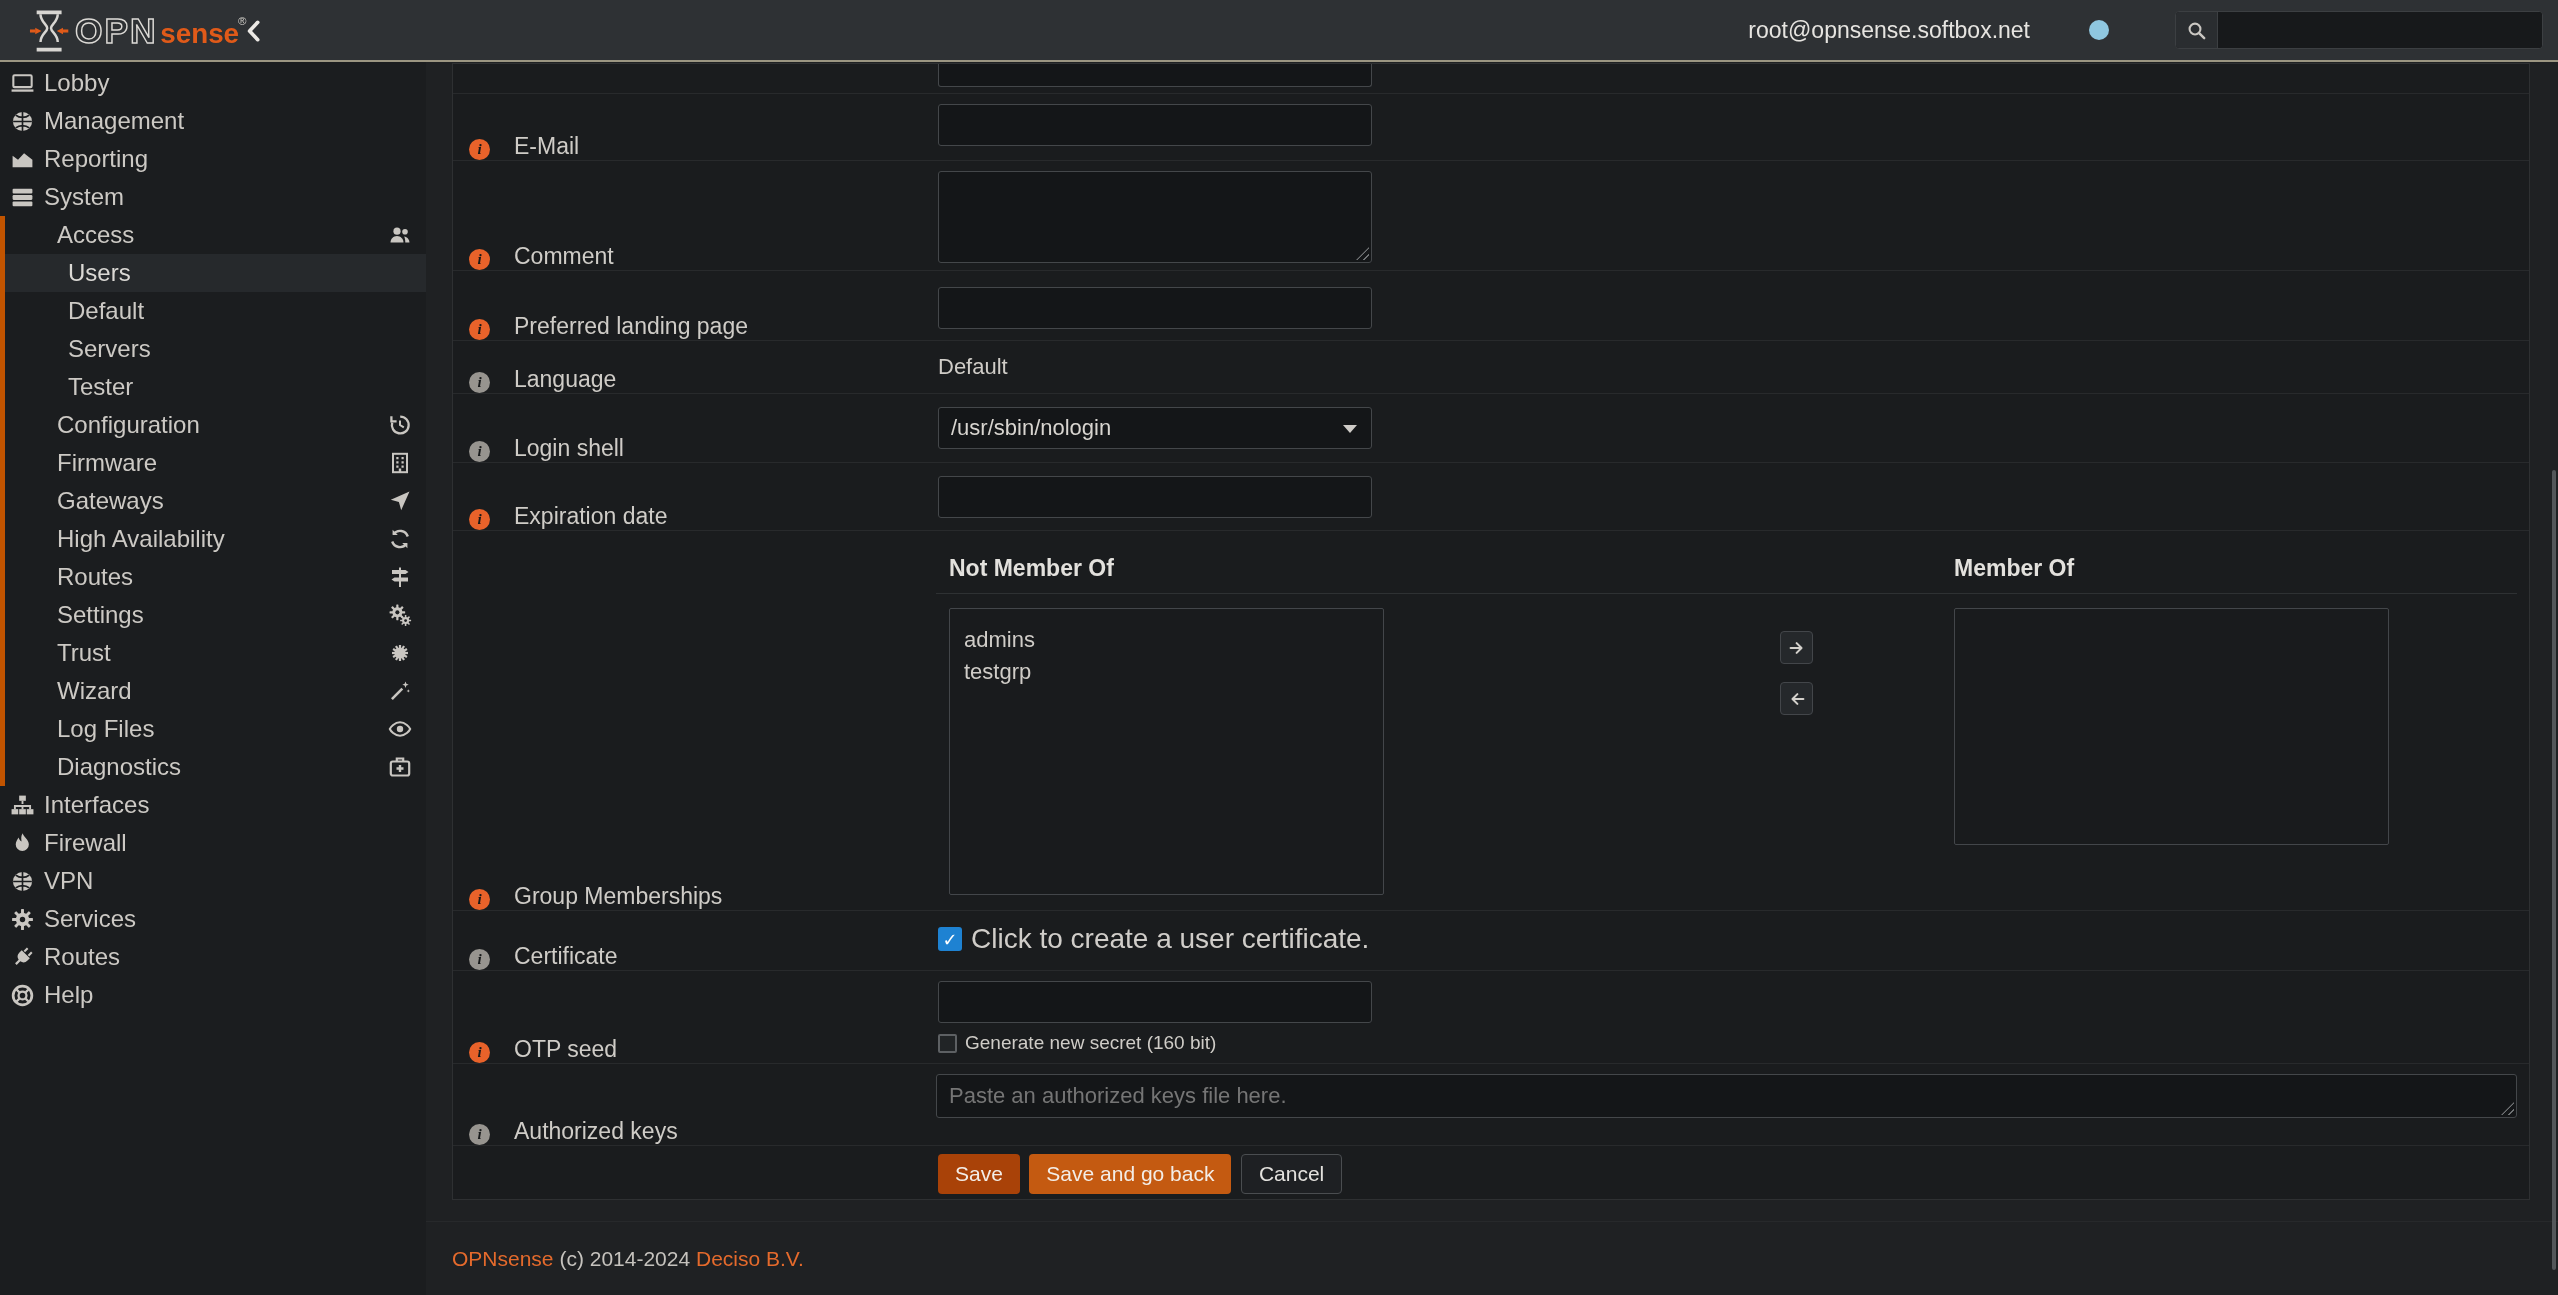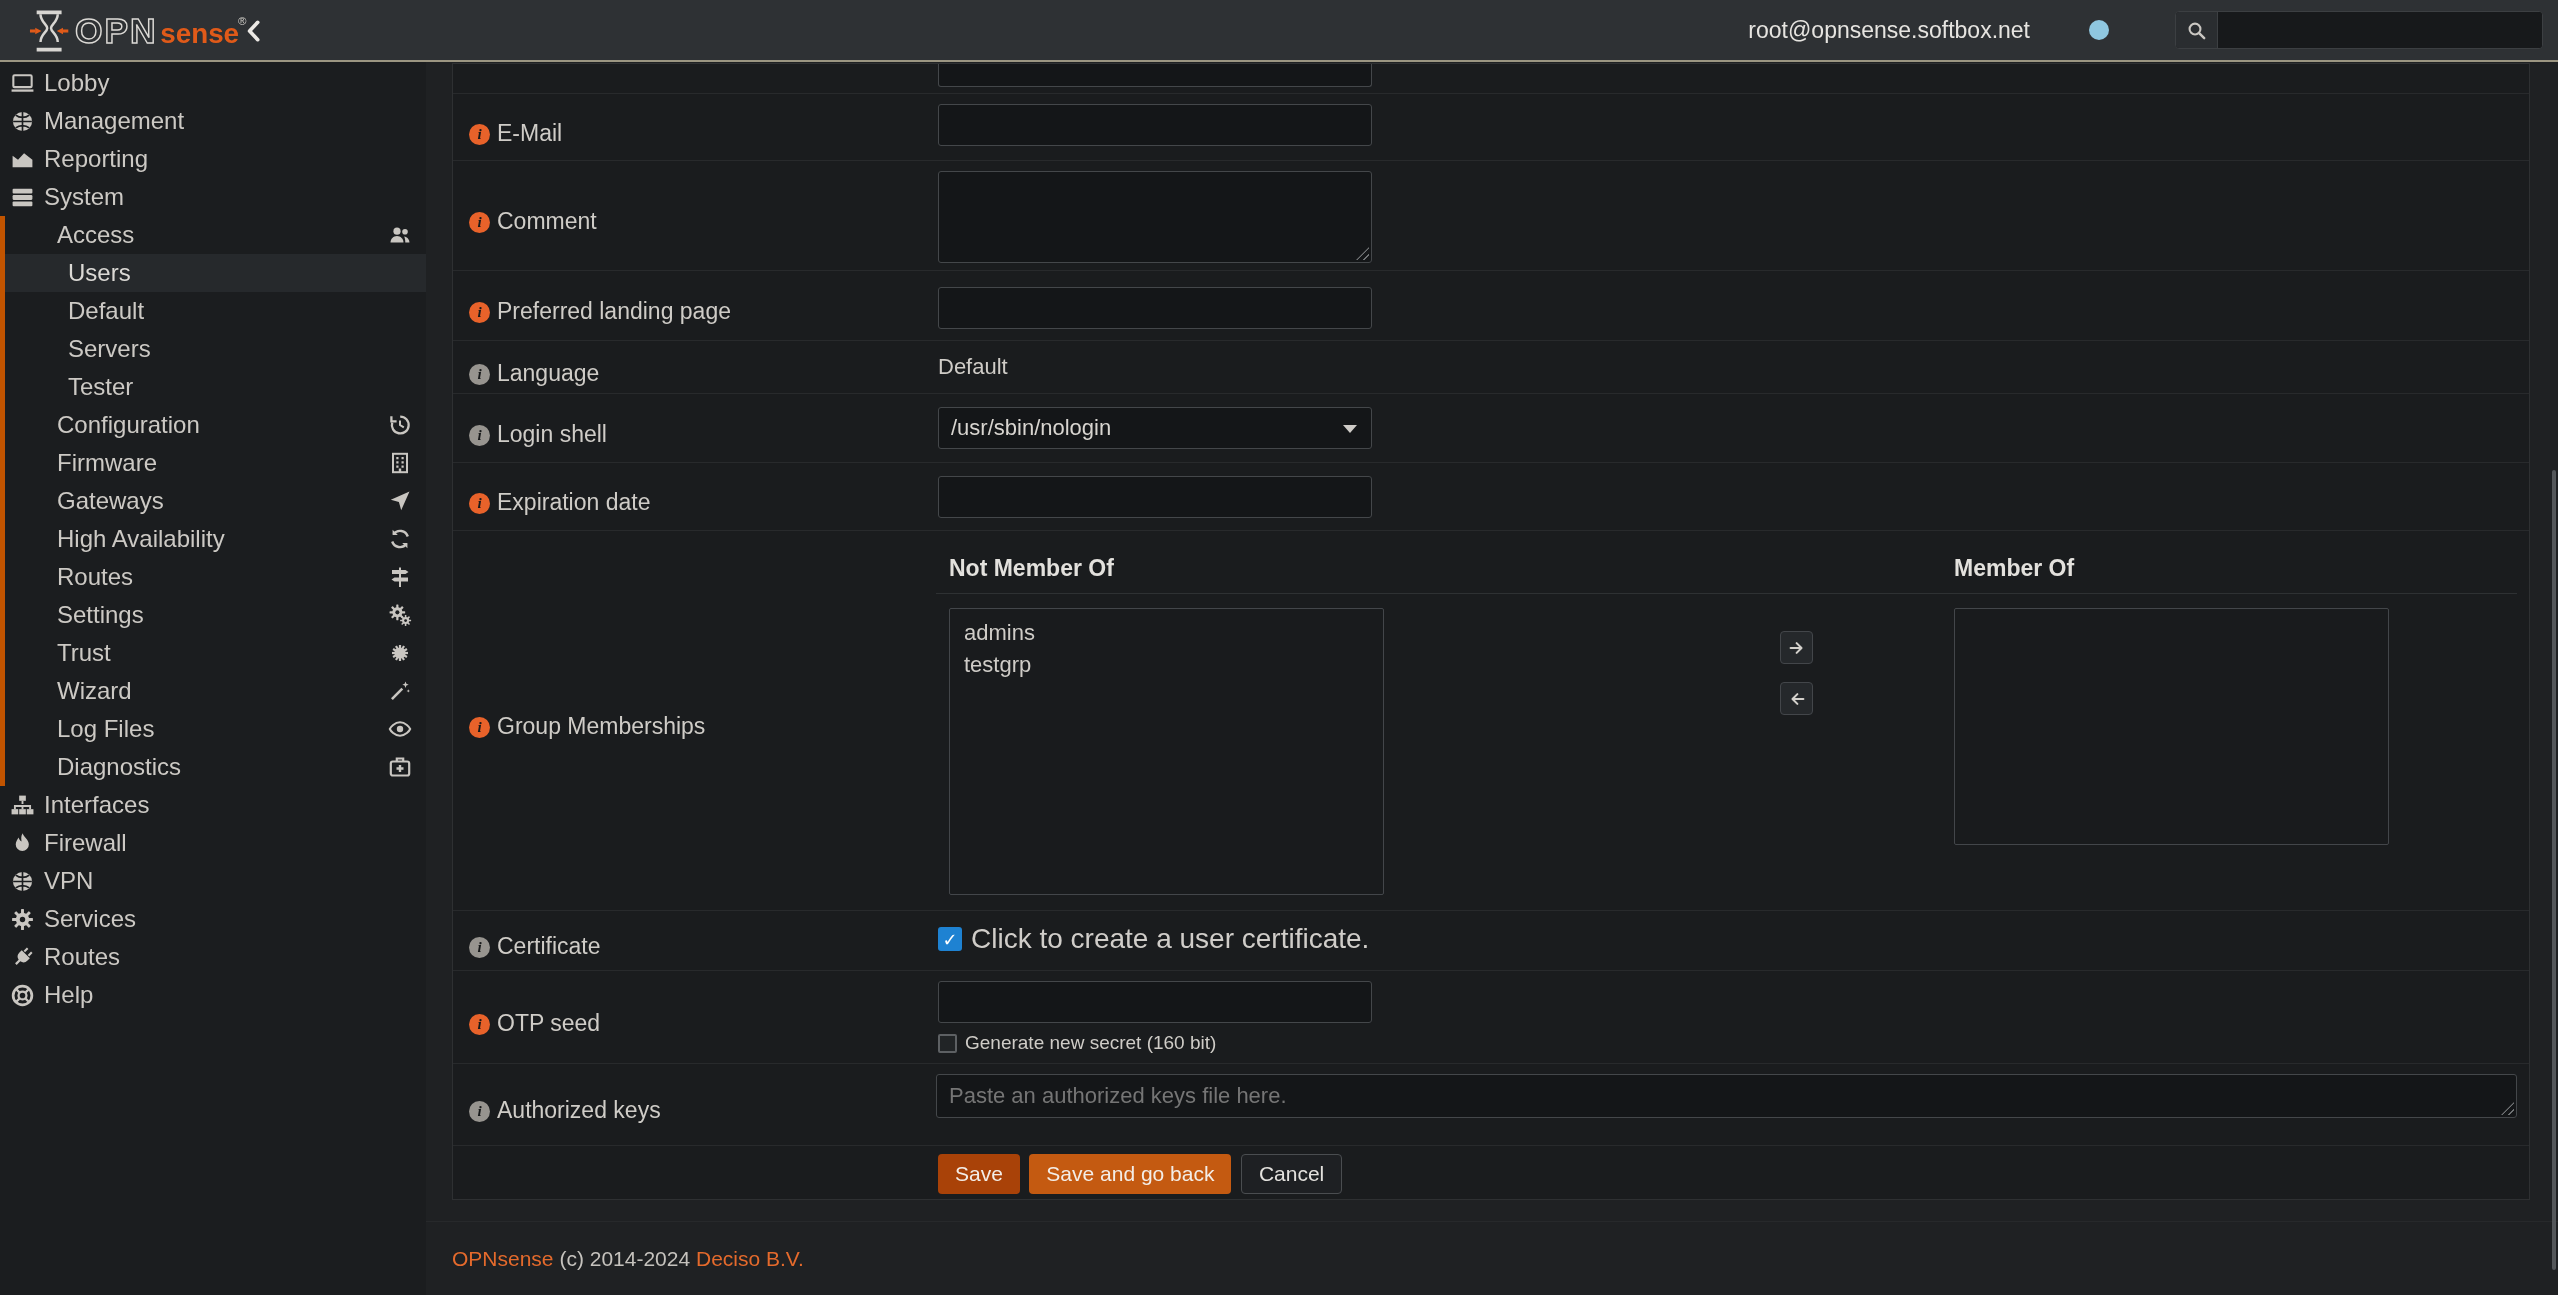--- a/index.html
+++ b/index.html
@@ -38,21 +38,21 @@
   .s-item .right-ic { position:absolute; right:14px; width:24px; height:24px; color:#c9c6c1; }
   .s-item.selected { background:#26292c; color:#dbd9d5; }
   
   .content { position:absolute; left:426px; top:62px; right:0; bottom:0; background:#1f2123; }
   .panel {
     position:absolute; left:26px; top:1px; width:2078px; height:1137px;
     background:#1a1c1e; border:1px solid #2e3032;
   }
   .frow { display:flex; border-bottom:1px solid #282a2c; position:relative; }
   .frow:last-child { border-bottom:none; }
-  .fl { width:483px; padding:12px 0 0 16px; display:flex; gap:7px; align-items:center; }
+  .fl { width:483px; padding:12px 0 0 16px; display:flex; gap:24px; align-items:flex-end; }
   .flabel { font-size:23px; color:#cfccc7; padding-top:0px; }
   .fc { flex:1; position:relative; padding:10px 12px 0 2px; }
   .nfo {
     width:21px; height:21px; border-radius:50%; flex:0 0 auto; margin-top:2px;
     display:inline-flex; align-items:center; justify-content:center; cursor:pointer;
   }
   .nfo::after { content:"i"; font:italic bold 15px "Liberation Serif",serif; color:#17191a; }
   .nfo.o { background:#e8622a; }
   .nfo.g { background:#97948f; }
   .inp, .ta, .sel {
@@ -67,21 +67,21 @@
   .grip { position:absolute; right:3px; bottom:3px; width:13px; height:13px; pointer-events:none;
           background:repeating-linear-gradient(135deg,#6f7274 0 1.5px,transparent 1.5px 4.5px);
           clip-path:polygon(100% 0,100% 100%,0 100%); }
   .sel { width:434px; height:42px; display:flex; align-items:center; cursor:pointer; position:relative; }
   .caret { position:absolute; right:14px; top:17px; width:0; height:0;
            border-left:7px solid transparent; border-right:7px solid transparent; border-top:8px solid #cfccc7; }
   .static-val { font-size:22px; color:#cfccc7; padding-top:3px; }
   
   .gm-header { position:absolute; font-size:23px; font-weight:bold; color:#e3e1dd; top:24px; }
   .gm-hr { position:absolute; top:62px; left:0; width:calc(100% - 12px); height:1px; background:#2e3133; }
-  .listbox { position:absolute; top:77px; width:435px; border:1px solid #43464a; border-radius:2px; background:#191b1d; padding-top:8px; }
+  .listbox { position:absolute; top:77px; width:435px; border:1px solid #43464a; border-radius:2px; background:#191b1d; padding-top:15px; }
   .opt { font-size:22px; color:#cfccc7; padding:2px 14px; line-height:28px; cursor:pointer; }
   .xfer { position:absolute; left:844px; width:33px; height:33px; border:1px solid #43464a; border-radius:4px;
           background:#25282b; display:flex; align-items:center; justify-content:center; cursor:pointer; color:#d3d0cb; }
   .xfer svg { width:18px; height:18px; }
   
   .cb-row { display:flex; align-items:center; gap:9px; padding-top:2px; }
   .cb { width:24px; height:24px; border-radius:3px; background:#1e82d2; display:flex; align-items:center; justify-content:center; cursor:pointer; }
   .cb::after { content:"✓"; color:#fff; font-size:18px; font-weight:bold; font-family:"DejaVu Sans",sans-serif; }
   .cb-label { font-size:28px; color:#d0cdc9; }
   .cbs { width:19px; height:19px; border:2px solid #5d6063; border-radius:2px; background:#212426; cursor:pointer; flex:0 0 auto; }

